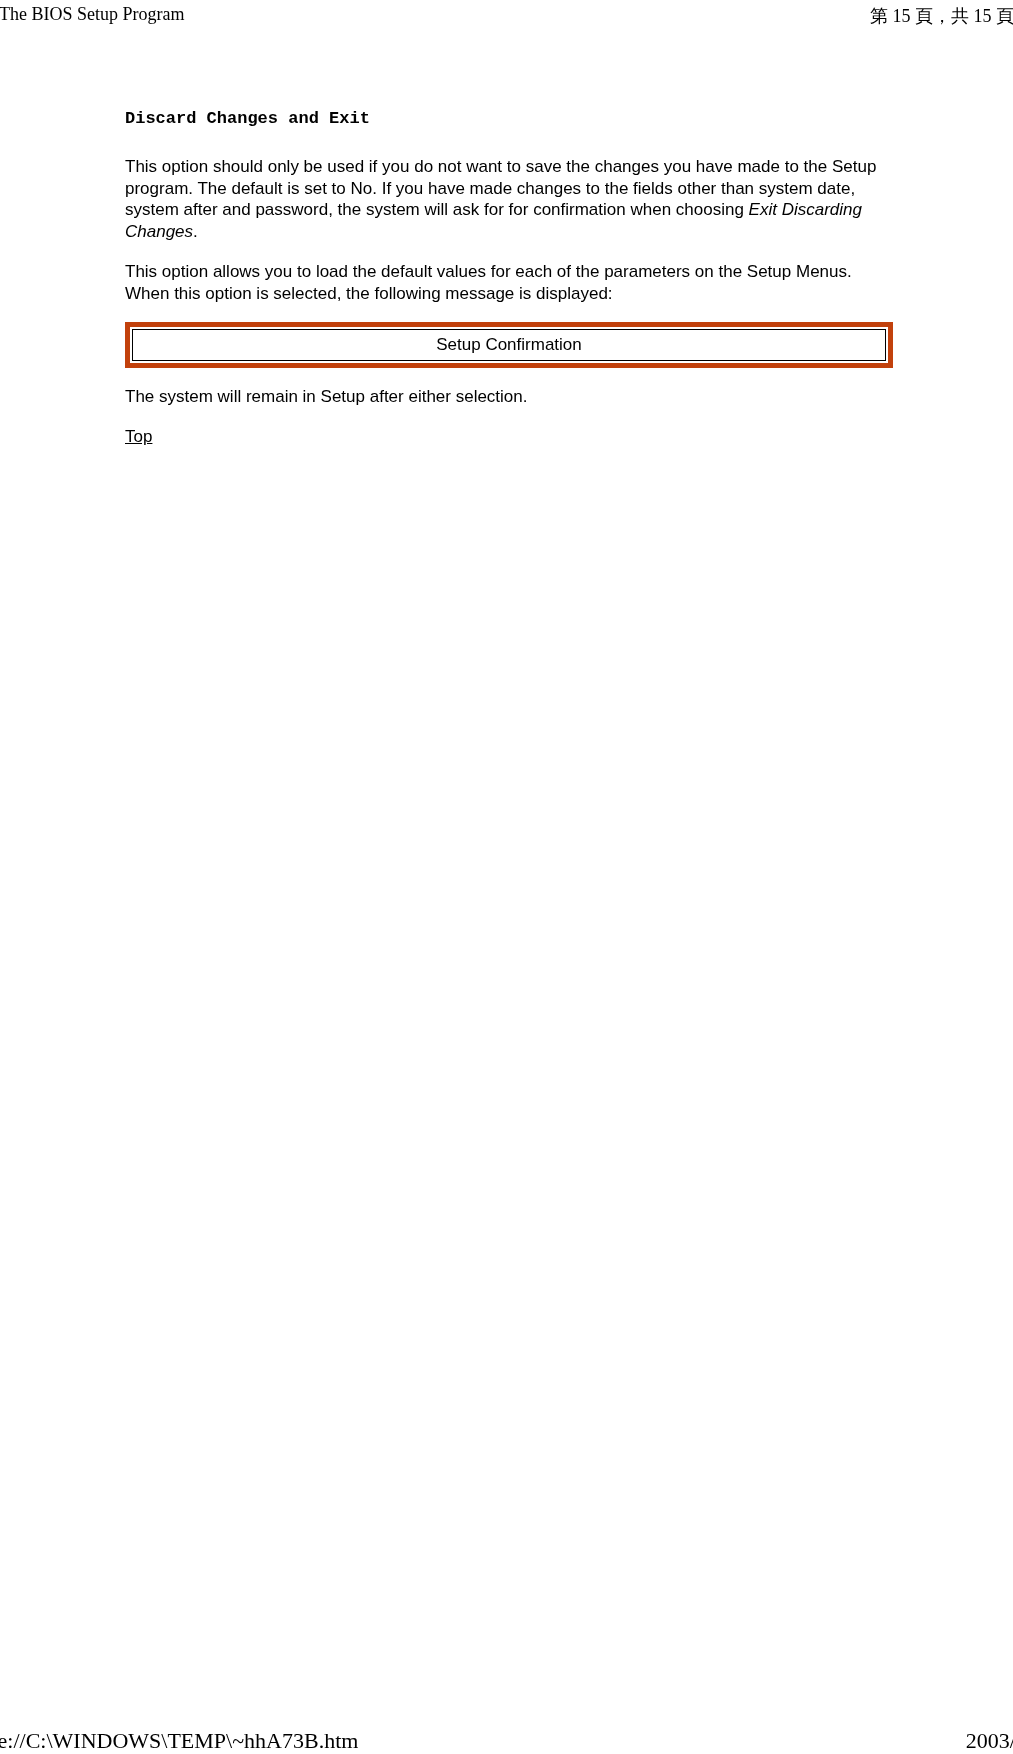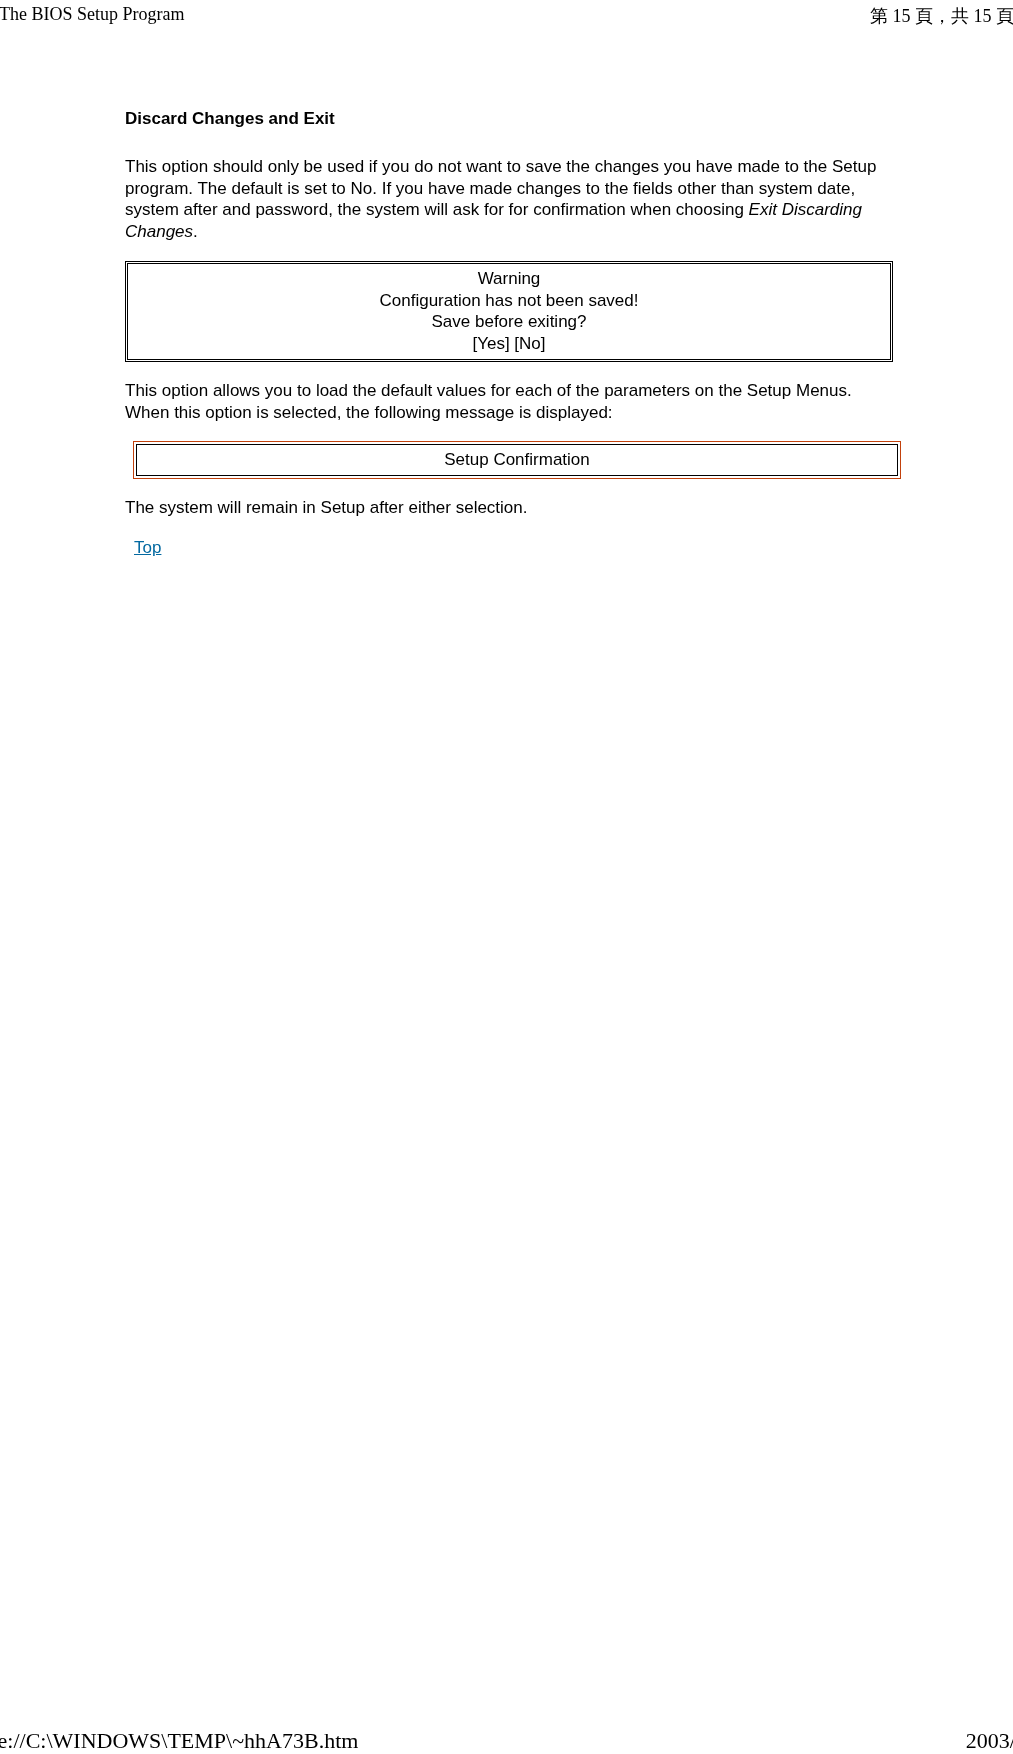--- a/index.html
+++ b/index.html
@@ -18,44 +18,43 @@
       font-family: "Times New Roman", serif;
       font-size: 18px;
       padding: 4px 2px 0 2px;
     }
     .content {
       padding: 80px 120px 0 125px;
       line-height: 1.28;
     }
     .bold { font-weight: bold; }
     .para { margin: 18px 0 18px 0; }
-    .head-para { margin-bottom: 26px; }
+    .head-para { margin-bottom: 26px; font-family: Liberation Mono, monospace; }
     .italic { font-style: italic; }
     .box1 {
       border: 3px double #000;
       padding: 4px 6px;
       text-align: center;
       margin: 14px 0 18px 0;
     }
     table.box2 {
       border-collapse: separate;
       border-spacing: 2px;
-      border: 1px solid #c2410c;
+      border: 5px solid #c2410c;
       width: 100%;
-      margin: 14px 0 18px 8px;
+      margin: 14px 0 18px 0;
     }
     table.box2 td {
       border: 1px solid #000;
       padding: 4px 6px;
       text-align: center;
     }
     .link {
-      color: #0369a1;
+      color: #000000;
       text-decoration: underline;
-      margin-left: 9px;
     }
     .footer {
       position: absolute;
       top: 1728px;
       width: 1013px;
       display: flex;
       justify-content: space-between;
       font-family: "Times New Roman", serif;
       font-size: 22px;
       padding: 0 0 0 0;
@@ -75,26 +74,20 @@
   <span class="header-right">第 15 頁，共 15 頁</span>
 </div>
 
 <div class="content">
   <div class="head-para bold">Discard Changes and Exit</div>
 
   <div class="para">
     <span>This option should only be used if you do not want to save the changes you have made to the Setup program. The default is set to No. If you have made changes to the fields other than system date, system after and password, the system will ask for for confirmation when choosing </span><span class="italic">Exit Discarding Changes</span><span>.</span>
   </div>
 
-  <div class="box1">
-    <div>Warning</div>
-    <div>Configuration has not been saved!</div>
-    <div>Save before exiting?</div>
-    <div>[Yes] [No]</div>
-  </div>
 
 
 
   <div class="para">This option allows you to load the default values for each of the parameters on the Setup Menus. When this option is selected, the following message is displayed:</div>
 
   <table class="box2">
     <tbody>
         <tr>
           <td>Setup Confirmation</td>
         </tr>

